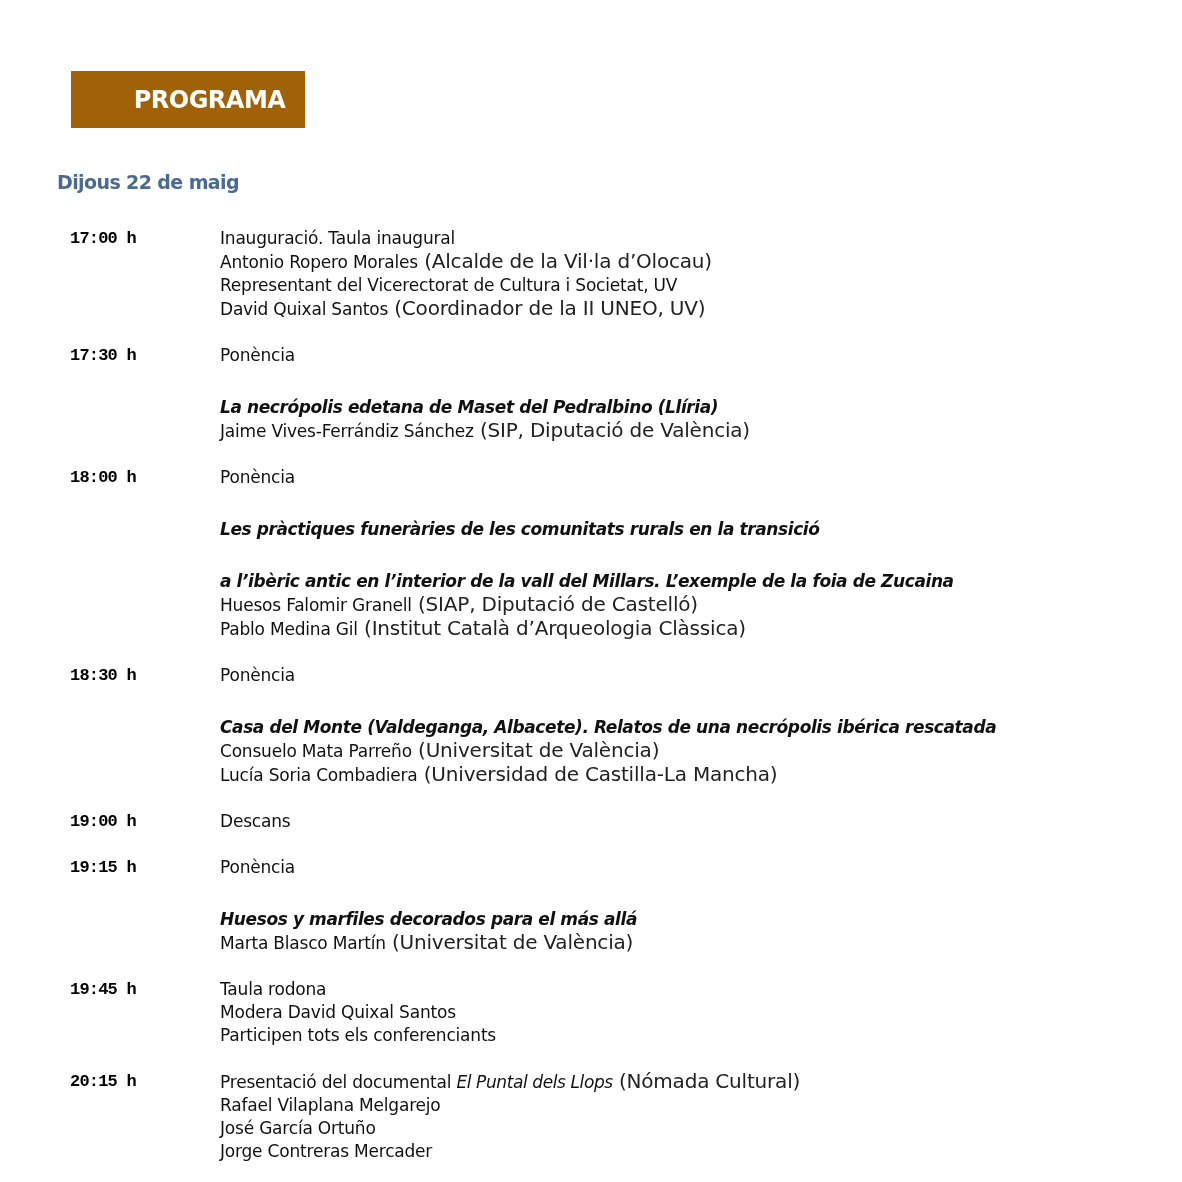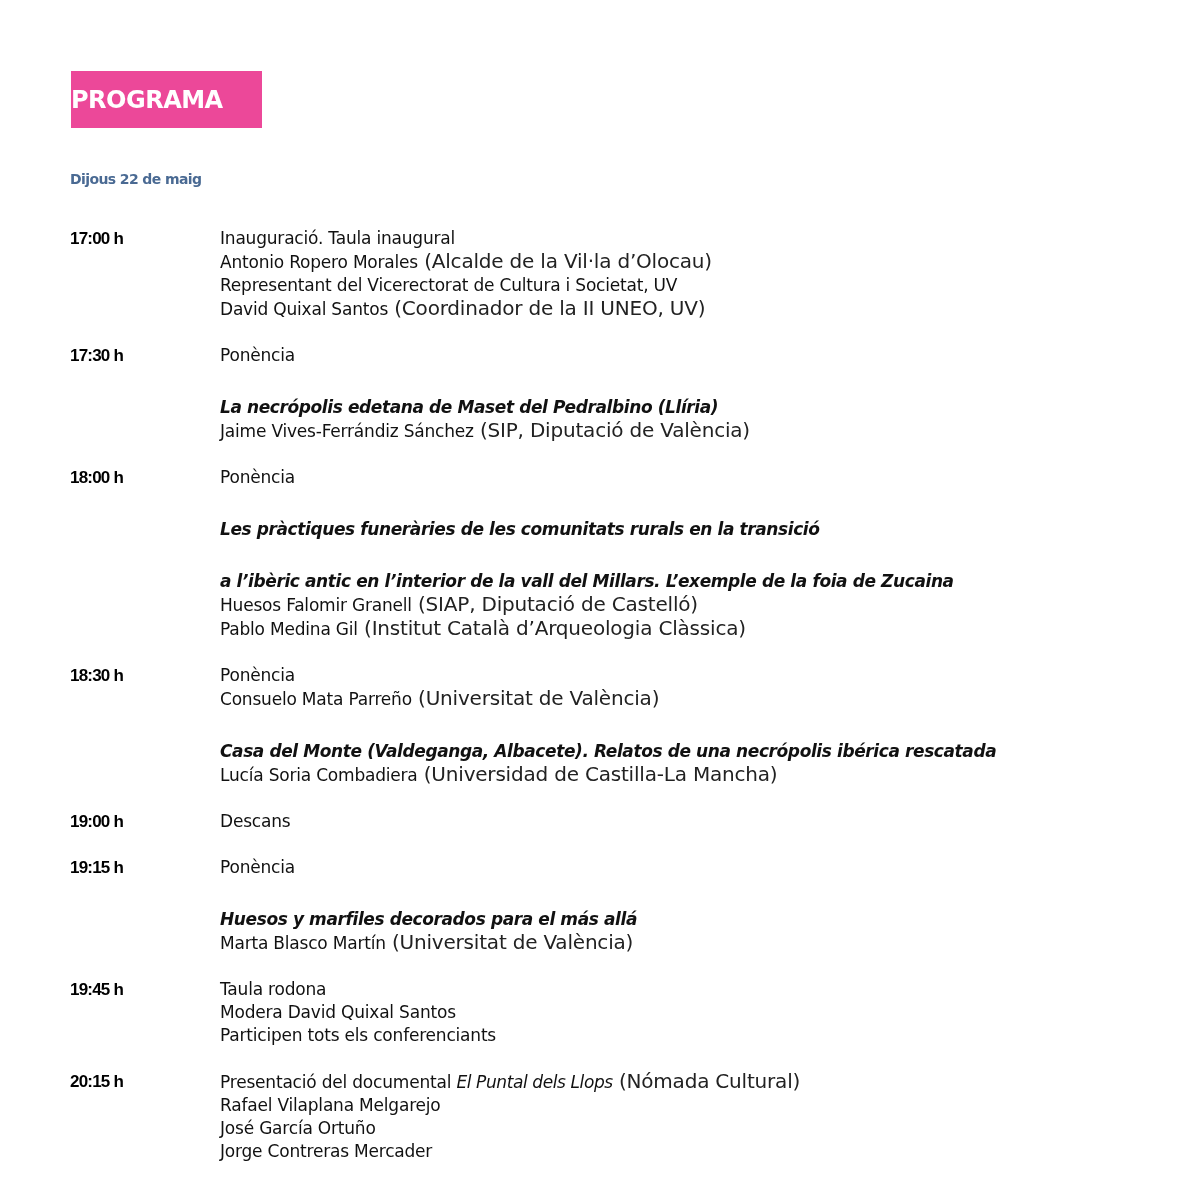--- a/index.html
+++ b/index.html
@@ -14,56 +14,58 @@
     overflow: hidden;
     font-family: "Liberation Sans", "DejaVu Sans", sans-serif;
     color: #111111;
   }
   .banner {
     position: absolute;
     left: 71px;
     top: 71px;
     width: 191px;
     height: 57px;
-    background: #ec4899;
+    background: #a16207;
     display: flex;
     align-items: center;
+    justify-content: center;
+    padding-left: 43px;
   }
   .banner-text {
     color: #ffffff;
     font-family: "DejaVu Sans", sans-serif;
     font-weight: bold;
     font-size: 24px;
     letter-spacing: -0.5px;
   }
   .day-heading {
     position: absolute;
-    left: 70px;
+    left: 57px;
     top: 171px;
     color: #4a6a93;
     font-family: "DejaVu Sans", sans-serif;
     font-weight: bold;
-    font-size: 14px;
+    font-size: 19px;
     letter-spacing: -0.6px;
   }
   .schedule {
     position: absolute;
     left: 70px;
     top: 227px;
     width: 1060px;
   }
   .slot {
     display: flex;
     align-items: flex-start;
     margin-bottom: 23px;
   }
   .time {
     width: 150px;
     flex: 0 0 150px;
-    font-family: Liberation Sans, sans-serif;
+    font-family: Liberation Mono, monospace;
     font-weight: bold;
     font-size: 17px;
     letter-spacing: -0.8px;
     line-height: 23px;
     color: #000;
   }
   .lines {
     flex: 1;
   }
   .line {
@@ -128,22 +130,22 @@
       <div class="line title">a l’ibèric antic en l’interior de la vall del Millars. L’exemple de la foia de Zucaina</div>
       <div class="line"><span>Huesos Falomir Granell</span><span class="aff"> (SIAP, Diputació de Castelló)</span></div>
       <div class="line"><span>Pablo Medina Gil</span><span class="aff"> (Institut Català d’Arqueologia Clàssica)</span></div>
     </div>
   </div>
 
   <div class="slot">
     <div class="time">18:30 h</div>
     <div class="lines">
       <div class="line">Ponència</div>
+      <div class="line title">Casa del Monte (Valdeganga, Albacete). Relatos de una necrópolis ibérica rescatada</div>
       <div class="line"><span>Consuelo Mata Parreño</span><span class="aff"> (Universitat de València)</span></div>
-      <div class="line title">Casa del Monte (Valdeganga, Albacete). Relatos de una necrópolis ibérica rescatada</div>
       <div class="line"><span>Lucía Soria Combadiera</span><span class="aff"> (Universidad de Castilla-La Mancha)</span></div>
     </div>
   </div>
 
   <div class="slot">
     <div class="time">19:00 h</div>
     <div class="lines">
       <div class="line">Descans</div>
     </div>
   </div>

